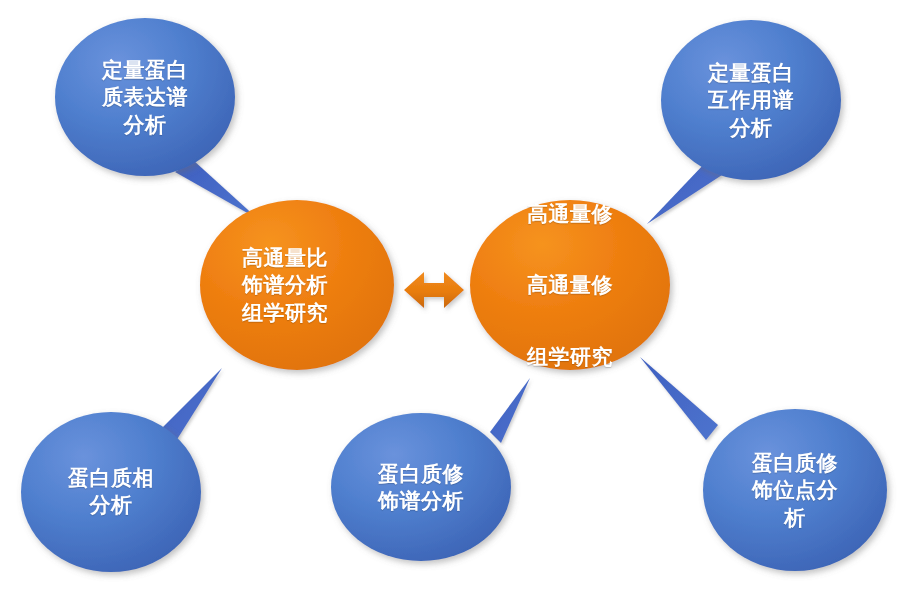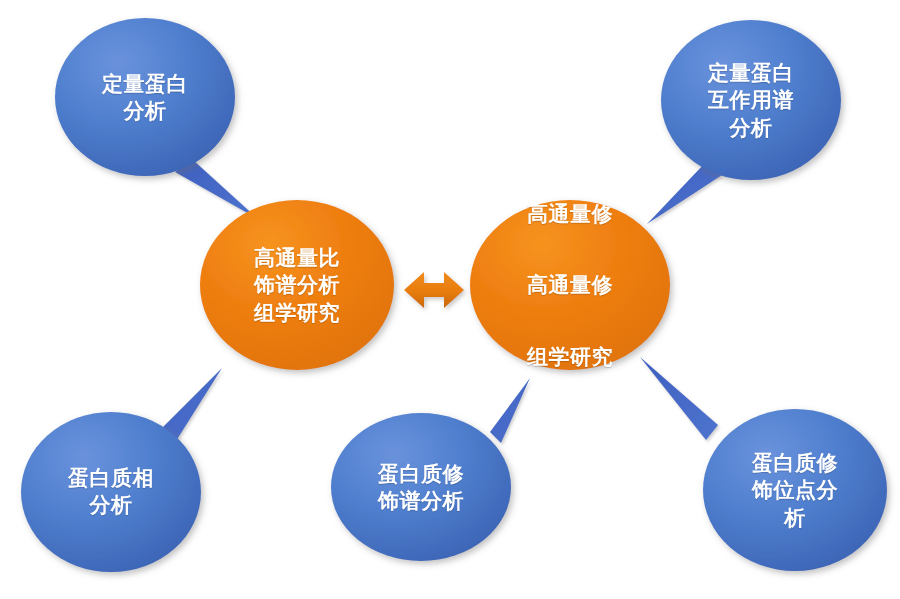--- a/index.html
+++ b/index.html
@@ -100,30 +100,31 @@
       <ellipse cx="570" cy="285" rx="100" ry="85" fill="url(#gradOrange)"></ellipse>
     </g>
 
     <g filter="url(#arrowShadow)">
       <polygon fill="url(#gradArrow)" points="404,290 424,272 424,283 444,283 444,272 464,290 444,308 444,297 424,297 424,308"></polygon>
     </g>
   </svg>
 
   <div class="node-label blue-label" style="left:55px; top:18px; width:180px; height:158px;">
     <span class="ln">定量蛋白</span>
+    <span class="ln">质表达谱</span>
     <span class="ln">分析</span>
   </div>
 
   <div class="node-label blue-label" style="left:661px; top:20px; width:180px; height:160px;">
     <span class="ln">定量蛋白</span>
     <span class="ln">互作用谱</span>
     <span class="ln">分析</span>
   </div>
 
-  <div class="node-label orange-label" style="left:200px; top:200px; width:194px; height:170px;">
+  <div class="node-label orange-label" style="left:188px; top:200px; width:194px; height:170px;">
     <span class="ln">高通量比</span>
     <span class="ln">饰谱分析</span>
     <span class="ln">组学研究</span>
   </div>
 
   <div class="node-label orange-label" style="left:470px; top:200px; width:200px; height:170px;gap:44px;">
     <span class="ln">高通量修</span>
     <span class="ln">高通量修</span>
     <span class="ln">组学研究</span>
   </div>

